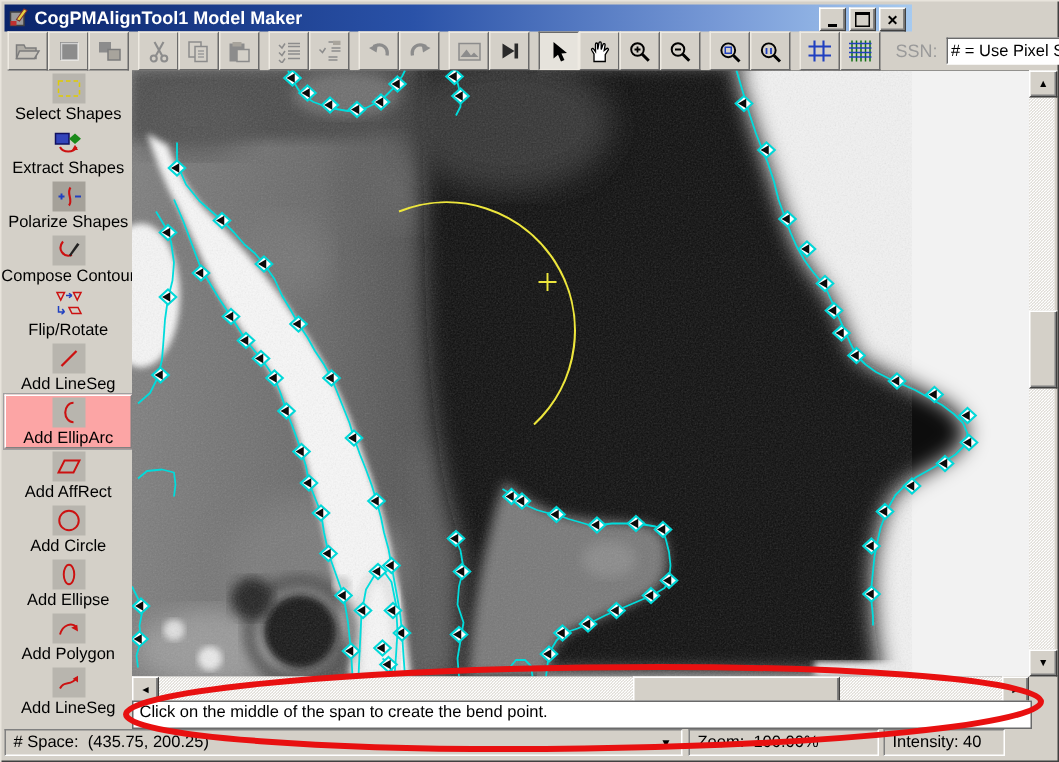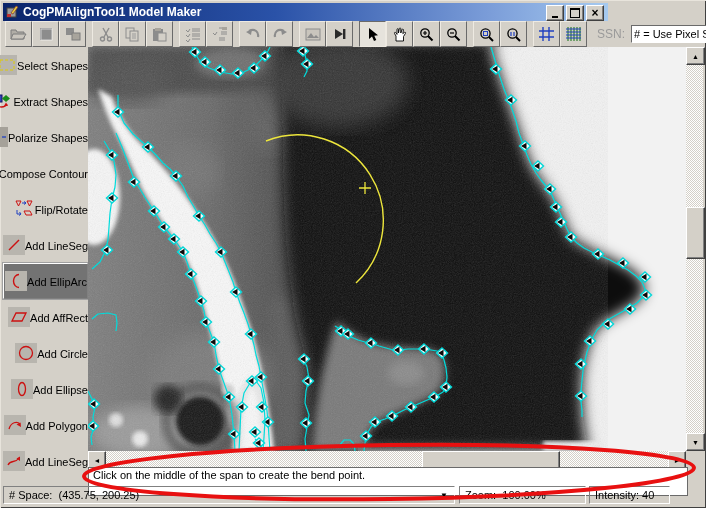--- a/index.html
+++ b/index.html
@@ -24,39 +24,39 @@
   .tbtn{width:25px;height:24px;background:#d4d0c8;border:1px solid;
         border-color:#eeeae2 #6a6a6a #6a6a6a #eeeae2;
         display:flex;align-items:center;justify-content:center;flex:none}
   .tbtn.pressed{border-color:#6a6a6a #eeeae2 #eeeae2 #6a6a6a;background:#e6e3dc}
   .tsep{width:6px;flex:none}
   .ssn{color:#9a9a9a;font-size:12px;margin:0 6px 0 10px}
   .ssnbox{width:112px;height:16px;border:1px solid;border-color:#6a6a6a #fff #fff #6a6a6a;
           background:#fff;font-size:11px;font-family:"Liberation Sans",sans-serif;padding:0 2px}
   
   .sidebar{left:3px;top:47px;width:85px;height:437px}
-  .side-item{height:36px;display:flex;flex-direction:row;align-items:center;justify-content:flex-end;box-sizing:border-box}
-  .side-item.selected{background:#737373;border:1px solid;border-color:#fff #808080 #808080 #fff;box-shadow:0 0 0 1px #a0a0a0}
+  .side-item{height:36px;display:flex;flex-direction:column;align-items:center;justify-content:center;box-sizing:border-box}
+  .side-item.selected{background:#fca5a5;border:1px solid;border-color:#fff #808080 #808080 #fff;box-shadow:0 0 0 1px #a0a0a0}
   .chip{width:22px;height:20px;background:#b8b5ae;display:flex;align-items:center;justify-content:center}
   .side-label{font-size:11px;color:#000;white-space:nowrap;margin-top:1px}
   
   .canvas{left:88px;top:47px;width:598px;height:404px;background:#111}
   .vscroll{left:686px;top:47px;width:17px;height:404px}
   .hscroll{left:88px;top:451px;width:598px;height:16px}
   .track{position:absolute;inset:0;background:#fff;
      background-image:linear-gradient(45deg,#d4d0c8 25%,transparent 25%,transparent 75%,#d4d0c8 75%),
                       linear-gradient(45deg,#d4d0c8 25%,transparent 25%,transparent 75%,#d4d0c8 75%);
      background-size:2px 2px;background-position:0 0,1px 1px}
   .sb-btn{position:absolute;background:#d4d0c8;border:1px solid;border-color:#fff #404040 #404040 #fff;
      box-shadow:inset -1px -1px 0 #808080;display:flex;align-items:center;justify-content:center;
      font-size:7px;color:#000}
   .sb-thumb{position:absolute;background:#d4d0c8;border:1px solid;border-color:#fff #404040 #404040 #fff;
      box-shadow:inset -1px -1px 0 #808080}
   
-  .hintbar{left:88px;top:467px;width:600px;height:29px;background:#fff;border:1px solid #6a6a6a;
+  .hintbar{left:88px;top:467px;width:600px;height:19px;background:#fff;border:1px solid #6a6a6a;
      box-sizing:border-box;font-size:11px;line-height:14px;padding-left:4px;white-space:nowrap;overflow:hidden}
   .statusbar{left:3px;top:485px;width:700px;height:20px}
   .spanel{position:absolute;top:1px;height:18px;border:1px solid;border-color:#808080 #fff #fff #808080;
      box-sizing:border-box;font-size:11px;display:flex;align-items:center;padding-left:5px;white-space:pre;color:#000}
   .anno{left:0;top:0;width:706px;height:508px;pointer-events:none;z-index:60}
   svg{display:block}
 </style>
 </head>
 <body>
 

